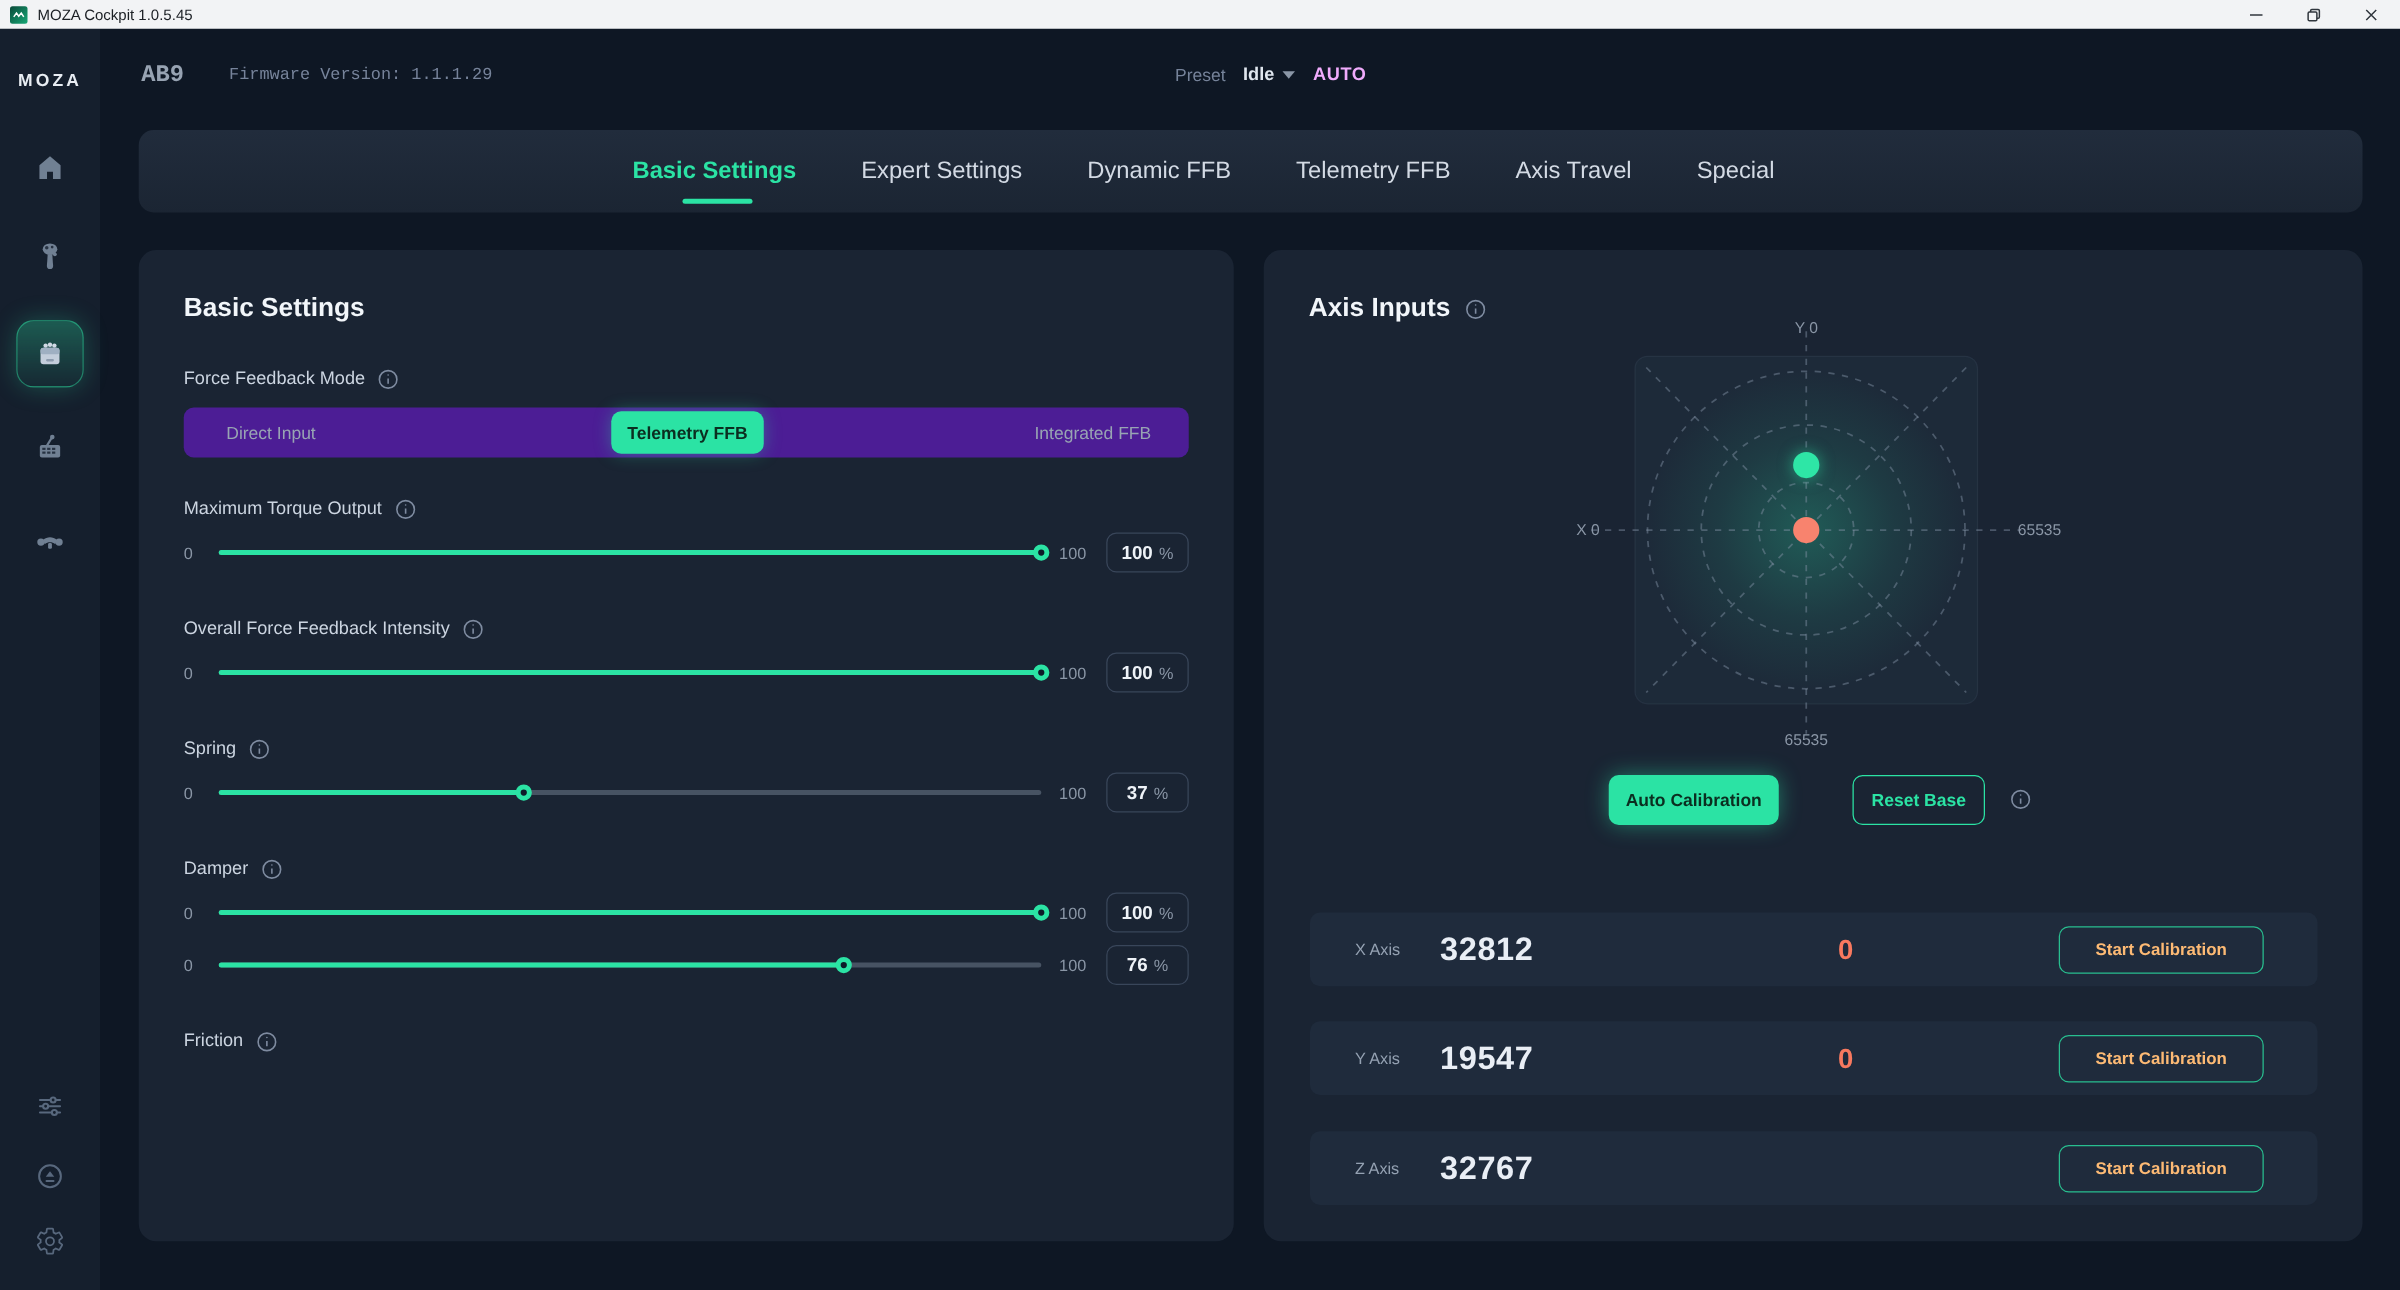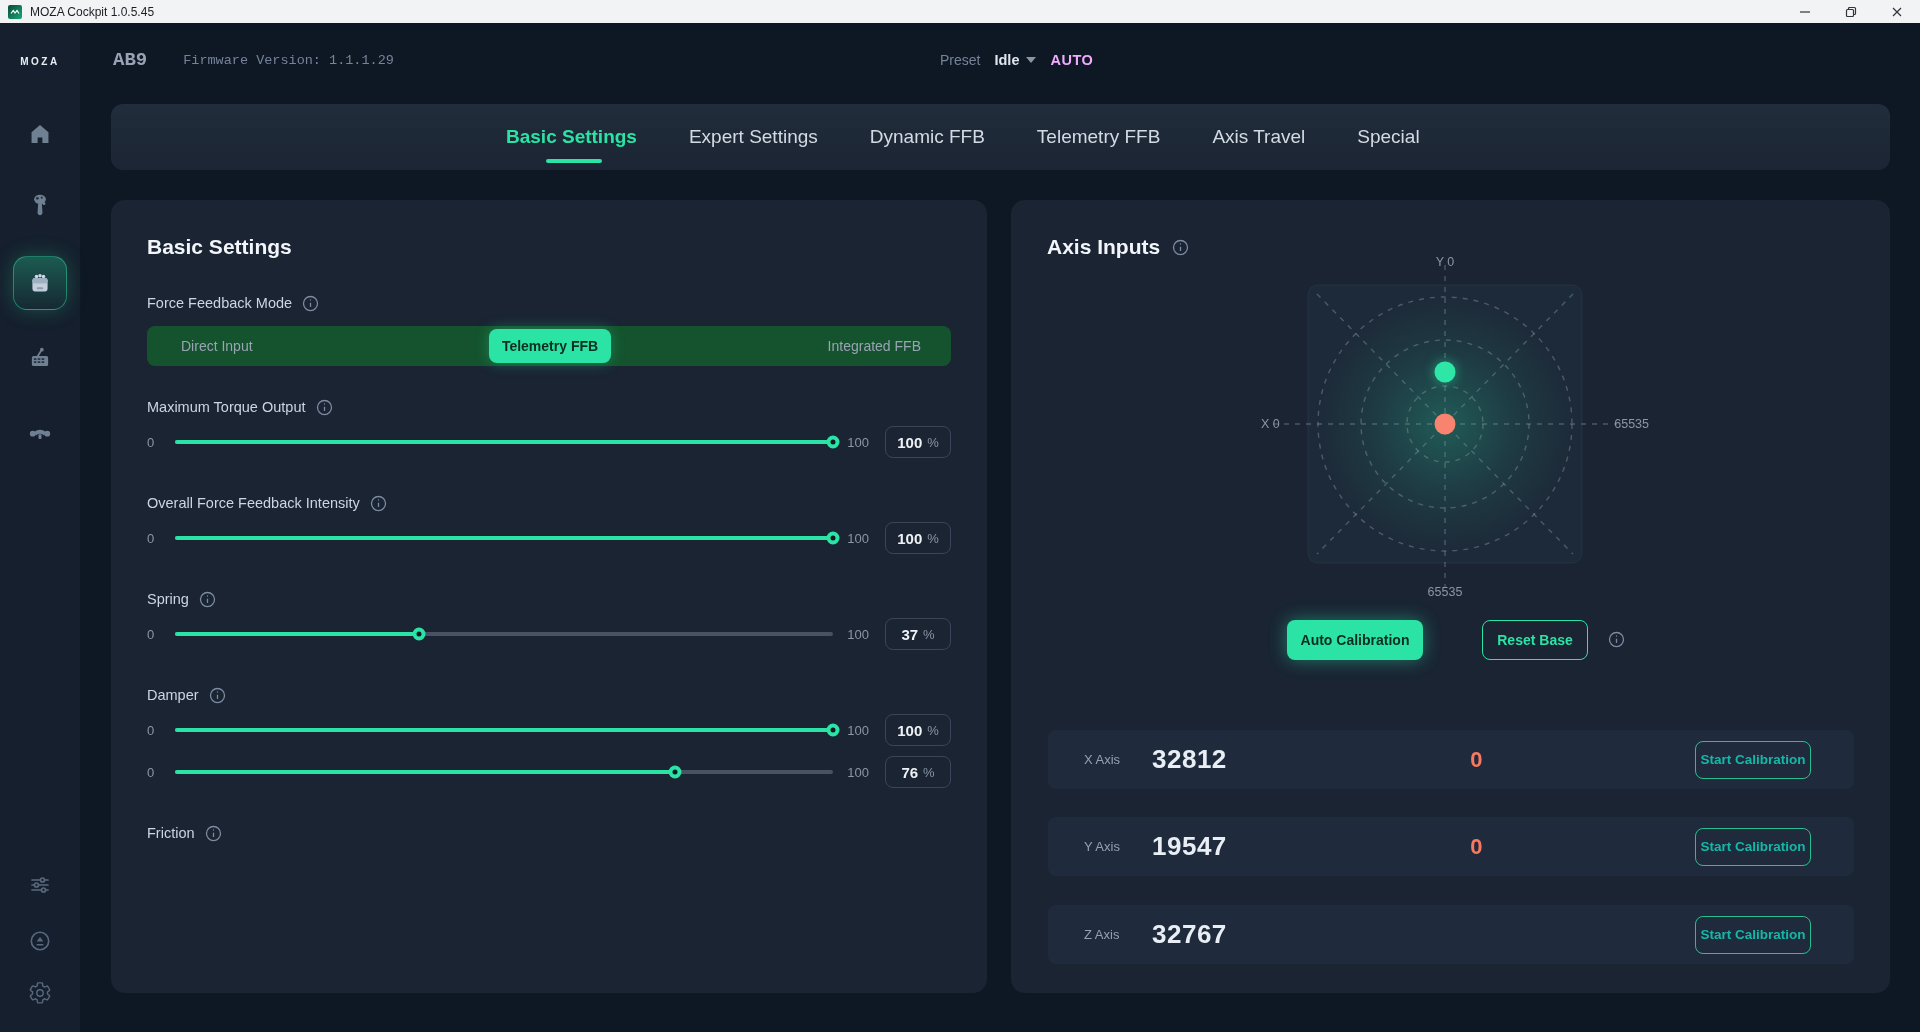--- a/index.html
+++ b/index.html
@@ -17,21 +17,21 @@
   .app-icon{width:14px;height:14px;margin-left:8px;border-radius:2px;
     background:linear-gradient(135deg,#0b4a39,#17a877);display:flex;align-items:center;justify-content:center;}
   .tb-title{font-size:12px;color:#1b1f24;margin-left:8px;}
   .win-controls{margin-left:auto;display:flex;height:100%;}
   .win-btn{width:46px;height:100%;display:flex;align-items:center;justify-content:center;cursor:default;}
   .win-btn svg{stroke:#30363d;stroke-width:1.2;fill:none;}
   
   .app{position:absolute;left:0;top:23px;width:1920px;height:1009px;background:var(--page-bg);}
   .sidebar{position:absolute;left:0;top:0;width:80px;height:1009px;background:var(--sidebar-bg);}
   .logo{position:absolute;left:0;top:33px;width:80px;text-align:center;color:#e8edf3;
-    font-size:10px;font-weight:bold;letter-spacing:2.5px;}
+    font-size:14px;font-weight:bold;letter-spacing:2.5px;}
   .side-ic{position:absolute;left:50%;transform:translateX(-50%);opacity:.85;}
   .side-ic svg{display:block;}
   .active-tile{position:absolute;left:13px;top:233px;width:54px;height:54px;border-radius:14px;
     background:linear-gradient(180deg,rgba(46,230,166,.30),rgba(46,230,166,.05));
     border:1px solid rgba(46,230,166,.45);box-shadow:0 0 20px rgba(46,230,166,.25);
     display:flex;align-items:center;justify-content:center;}
   
   .devbar{position:absolute;left:113px;top:26px;display:flex;align-items:center;gap:36px;font-family:Liberation Mono, monospace;}
   .dev-name{font-size:19px;font-weight:600;color:#97a3b2;}
   .dev-fw{font-size:13.5px;color:#76839a;}
@@ -57,21 +57,21 @@
   .panel-title{font-size:21px;font-weight:600;color:#f2f6fa;line-height:26px;}
   .basic .panel-title{margin-top:34px;}
   .axis-title-row{position:absolute;left:36px;top:34px;display:flex;align-items:center;gap:12px;}
   .info-icon{display:inline-flex;width:17px;height:17px;color:#7e8ba0;}
   .info-icon svg{width:17px;height:17px;}
   
   .sec-label{display:flex;align-items:center;gap:10px;height:18px;font-size:14.5px;color:#ccd5e1;}
   .lbl-ffm{margin-top:34px;}
   .lbl-temp{margin-top:30px;}
   
-  .seg{position:relative;height:40px;border-radius:8px;background:#14532d;margin-top:14px;}
+  .seg{position:relative;height:40px;border-radius:8px;background:#4c1d95;margin-top:14px;}
   .seg-opt{position:absolute;top:0;height:40px;display:flex;align-items:center;
     font-size:14px;color:#98a4b3;}
   .seg-opt.left{left:34px;}
   .seg-opt.right{right:30px;}
   .seg-pill{position:absolute;top:3px;height:34px;border-radius:8px;background:var(--accent);
     display:flex;align-items:center;justify-content:center;font-size:14px;font-weight:bold;
     color:var(--accent-text);box-shadow:0 0 14px rgba(43,227,164,.35);}
   .pill-ffm{left:342px;width:122px;}
   .pill-temp{right:3px;width:124px;}
   
@@ -107,22 +107,22 @@
     box-shadow:0 0 18px rgba(43,227,164,.45);cursor:default;}
   .btn-reset{position:absolute;left:471px;top:420px;width:106px;height:40px;border-radius:8px;
     border:1px solid var(--accent);color:var(--accent);font-size:14px;font-weight:600;
     display:flex;align-items:center;justify-content:center;cursor:default;}
   .axis-info{position:absolute;left:597px;top:431px;}
   .axis-row{position:absolute;left:37px;width:806px;height:59px;border-radius:8px;background:var(--row-bg);
     display:flex;align-items:center;}
   .axis-row .a-name{font-size:13px;color:#94a1b2;margin-left:36px;width:46px;}
   .axis-row .a-val{font-size:26px;font-weight:bold;color:#e9eef5;margin-left:22px;letter-spacing:.5px;}
   .axis-row .a-off{position:absolute;left:52.4%;font-size:22px;font-weight:bold;color:var(--orange);}
-  .axis-row .a-btn{position:absolute;right:43px;width:116px;height:38px;border-radius:8px;
-    border:1px solid rgba(43,227,164,.8);color:#14b8a6;font-size:13.5px;font-weight:600;
+  .axis-row .a-btn{position:absolute;right:43px;width:164px;height:38px;border-radius:8px;
+    border:1px solid rgba(43,227,164,.8);color:#fdba74;font-size:13.5px;font-weight:600;
     display:flex;align-items:center;justify-content:center;cursor:default;}
 </style>
 </head>
 <body>
 
 <div class="titlebar">
   <div class="app-icon">
     <svg width="10" height="10" viewBox="0 0 10 10">
         <path d="M1 6.5 3.2 3.5 5 6 7 3.5 9 6.5" stroke="#fff" stroke-width="1.2" fill="none"></path>
       </svg>

